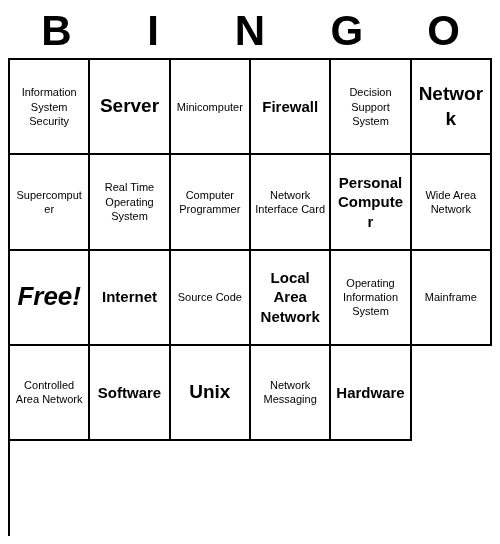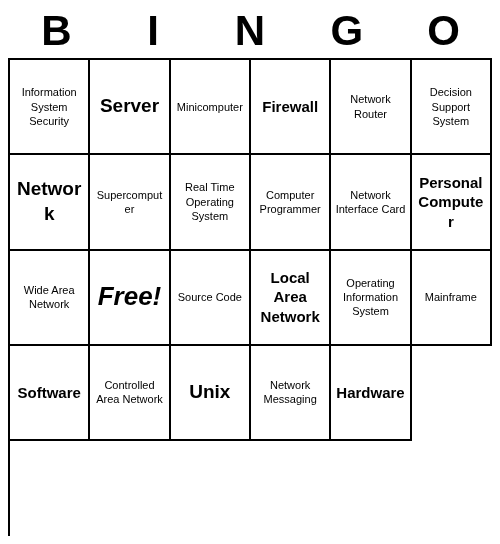--- a/index.html
+++ b/index.html
@@ -100,23 +100,20 @@
     <div class="bingo-cell large">
       <span>Server</span>
     </div>
     <div class="bingo-cell small">
       <span>Minicomputer</span>
     </div>
     <div class="bingo-cell medium">
       <span>Firewall</span>
     </div>
     <div class="bingo-cell small">
-      <span>Network Router</span>
-    </div>
-    <div class="bingo-cell small">
       <span>Decision Support System</span>
     </div>
     <div class="bingo-cell large">
       <span>Network</span>
     </div>
     <div class="bingo-cell small">
       <span>Supercomputer</span>
     </div>
     <div class="bingo-cell small">
       <span>Real Time Operating System</span>
@@ -129,37 +126,40 @@
     </div>
     <div class="bingo-cell medium">
       <span>Personal Computer</span>
     </div>
     <div class="bingo-cell small">
       <span>Wide Area Network</span>
     </div>
     <div class="bingo-cell free">
       <span>Free!</span>
     </div>
+    <div class="bingo-cell medium">
+      <span>Internet</span>
+    </div>
     <div class="bingo-cell small">
       <span>Source Code</span>
     </div>
     <div class="bingo-cell medium">
       <span>Local Area Network</span>
     </div>
     <div class="bingo-cell small">
       <span>Operating Information System</span>
     </div>
     <div class="bingo-cell small">
       <span>Mainframe</span>
     </div>
+    <div class="bingo-cell small">
+      <span>Controlled Area Network</span>
+    </div>
     <div class="bingo-cell medium">
       <span>Software</span>
-    </div>
-    <div class="bingo-cell small">
-      <span>Controlled Area Network</span>
     </div>
     <div class="bingo-cell large">
       <span>Unix</span>
     </div>
     <div class="bingo-cell small">
       <span>Network Messaging</span>
     </div>
     <div class="bingo-cell medium">
       <span>Hardware</span>
     </div>

